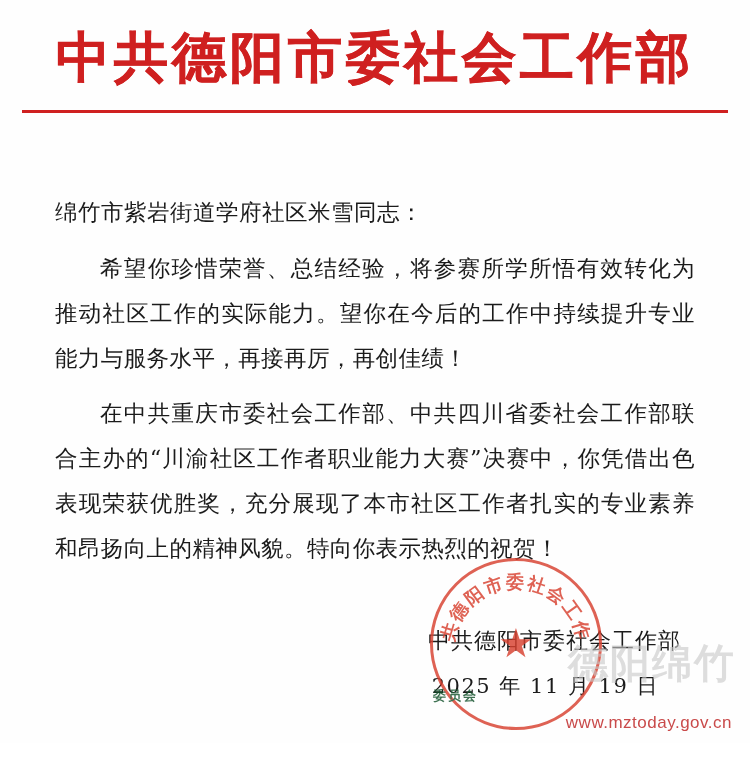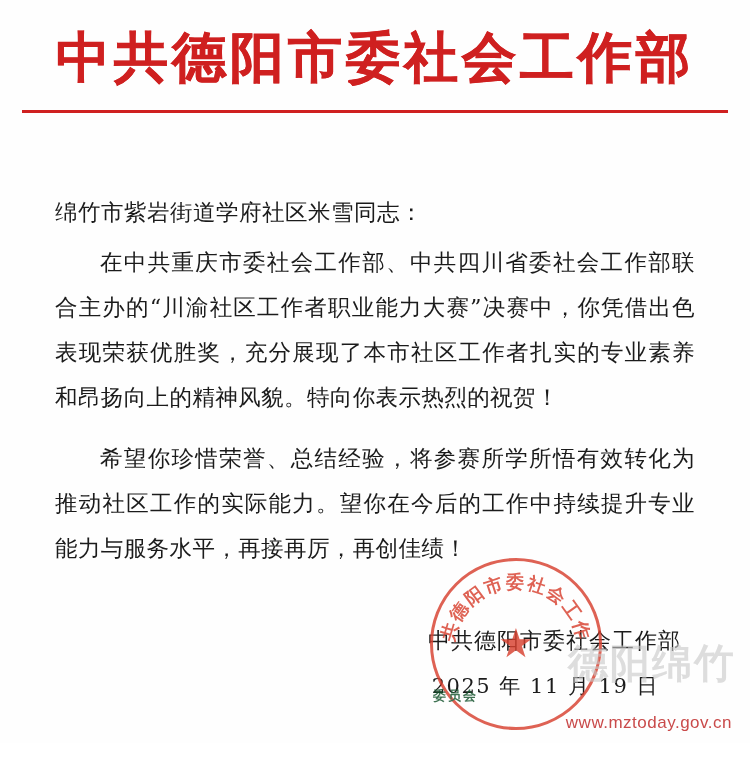--- a/index.html
+++ b/index.html
@@ -179,23 +179,23 @@
 <div class="page">
 
   <div class="letterhead">
     <div class="letterhead-title">中共德阳市委社会工作部</div>
     <div class="letterhead-rule"></div>
   </div>
 
   <div class="body-wrap">
     <div class="salutation">绵竹市紫岩街道学府社区米雪同志：</div>
 
+    <div class="para second">希望你珍惜荣誉、总结经验，将参赛所学所悟有效转化为推动社区工作的实际能力。望你在今后的工作中持续提升专业能力与服务水平，再接再厉，再创佳绩！</div>
+
     <div class="para first">在中共重庆市委社会工作部、中共四川省委社会工作部联合主办的“川渝社区工作者职业能力大赛”决赛中，你凭借出色表现荣获优胜奖，充分展现了本市社区工作者扎实的专业素养和昂扬向上的精神风貌。特向你表示热烈的祝贺！</div>
-
-    <div class="para second">希望你珍惜荣誉、总结经验，将参赛所学所悟有效转化为推动社区工作的实际能力。望你在今后的工作中持续提升专业能力与服务水平，再接再厉，再创佳绩！</div>
 
     <div class="signature">
       <div class="sign-org">中共德阳市委社会工作部</div>
       <div class="sign-date">2025 年 11 月 19 日</div>
     </div>
   </div>
 
   <div class="seal">
     <div class="seal-inner"></div>
     <svg class="seal-arc" viewBox="0 0 166 166">

